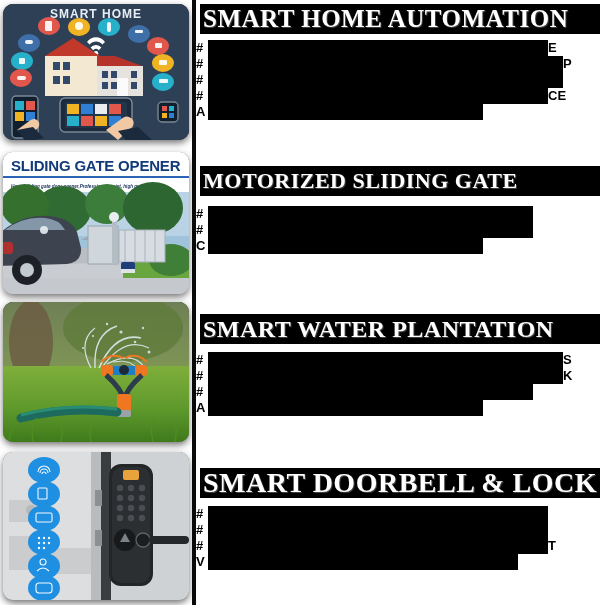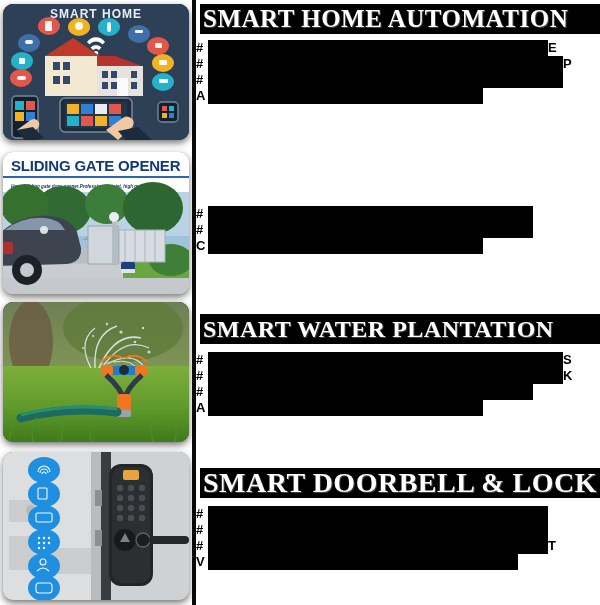--- a/index.html
+++ b/index.html
@@ -203,20 +203,23 @@
         <div class="bline">
           <span class="mark">#</span><span class="redact w1"></span><span class="tail">E</span>
         </div>
         <div class="bline">
           <span class="mark">#</span><span class="redact w4"></span><span class="tail">P</span>
         </div>
         <div class="bline">
           <span class="mark">#</span><span class="redact w4"></span><span class="tail"></span>
         </div>
         <div class="bline">
+          <span class="mark">#</span><span class="redact w1"></span><span class="tail">CE</span>
+        </div>
+        <div class="bline">
           <span class="mark">A</span><span class="redact w6"></span><span class="tail"></span>
         </div>
       </div>
     </div>
   </div>
 
   <div class="row row-2 r2">
 
     <div class="thumb">
       <svg viewBox="0 0 186 142" width="186" height="142" preserveAspectRatio="none">
@@ -264,20 +267,21 @@
           <path d="M2,78 q18,-14 40,-12 q14,1 20,12 Z" fill="#8fa6b8" opacity=".85"></path>
           <ellipse cx="24" cy="118" rx="15" ry="15" fill="#1d2027"></ellipse>
           <ellipse cx="24" cy="118" rx="7" ry="7" fill="#c3c9d0"></ellipse>
           <rect x="-6" y="90" width="16" height="12" rx="3" fill="#b03030"></rect>
           <circle cx="41" cy="78" r="4" fill="#e8edf2" opacity=".9"></circle>
         </g>
       </svg>
     </div>
 
     <div class="textcol">
+      <div class="heading">MOTORIZED SLIDING GATE</div>
       <div class="bullets">
         <div class="bline">
           <span class="mark">#</span><span class="redact w7"></span><span class="tail"></span>
         </div>
         <div class="bline">
           <span class="mark">#</span><span class="redact w7"></span><span class="tail"></span>
         </div>
         <div class="bline">
           <span class="mark">C</span><span class="redact w6"></span><span class="tail"></span>
         </div>

